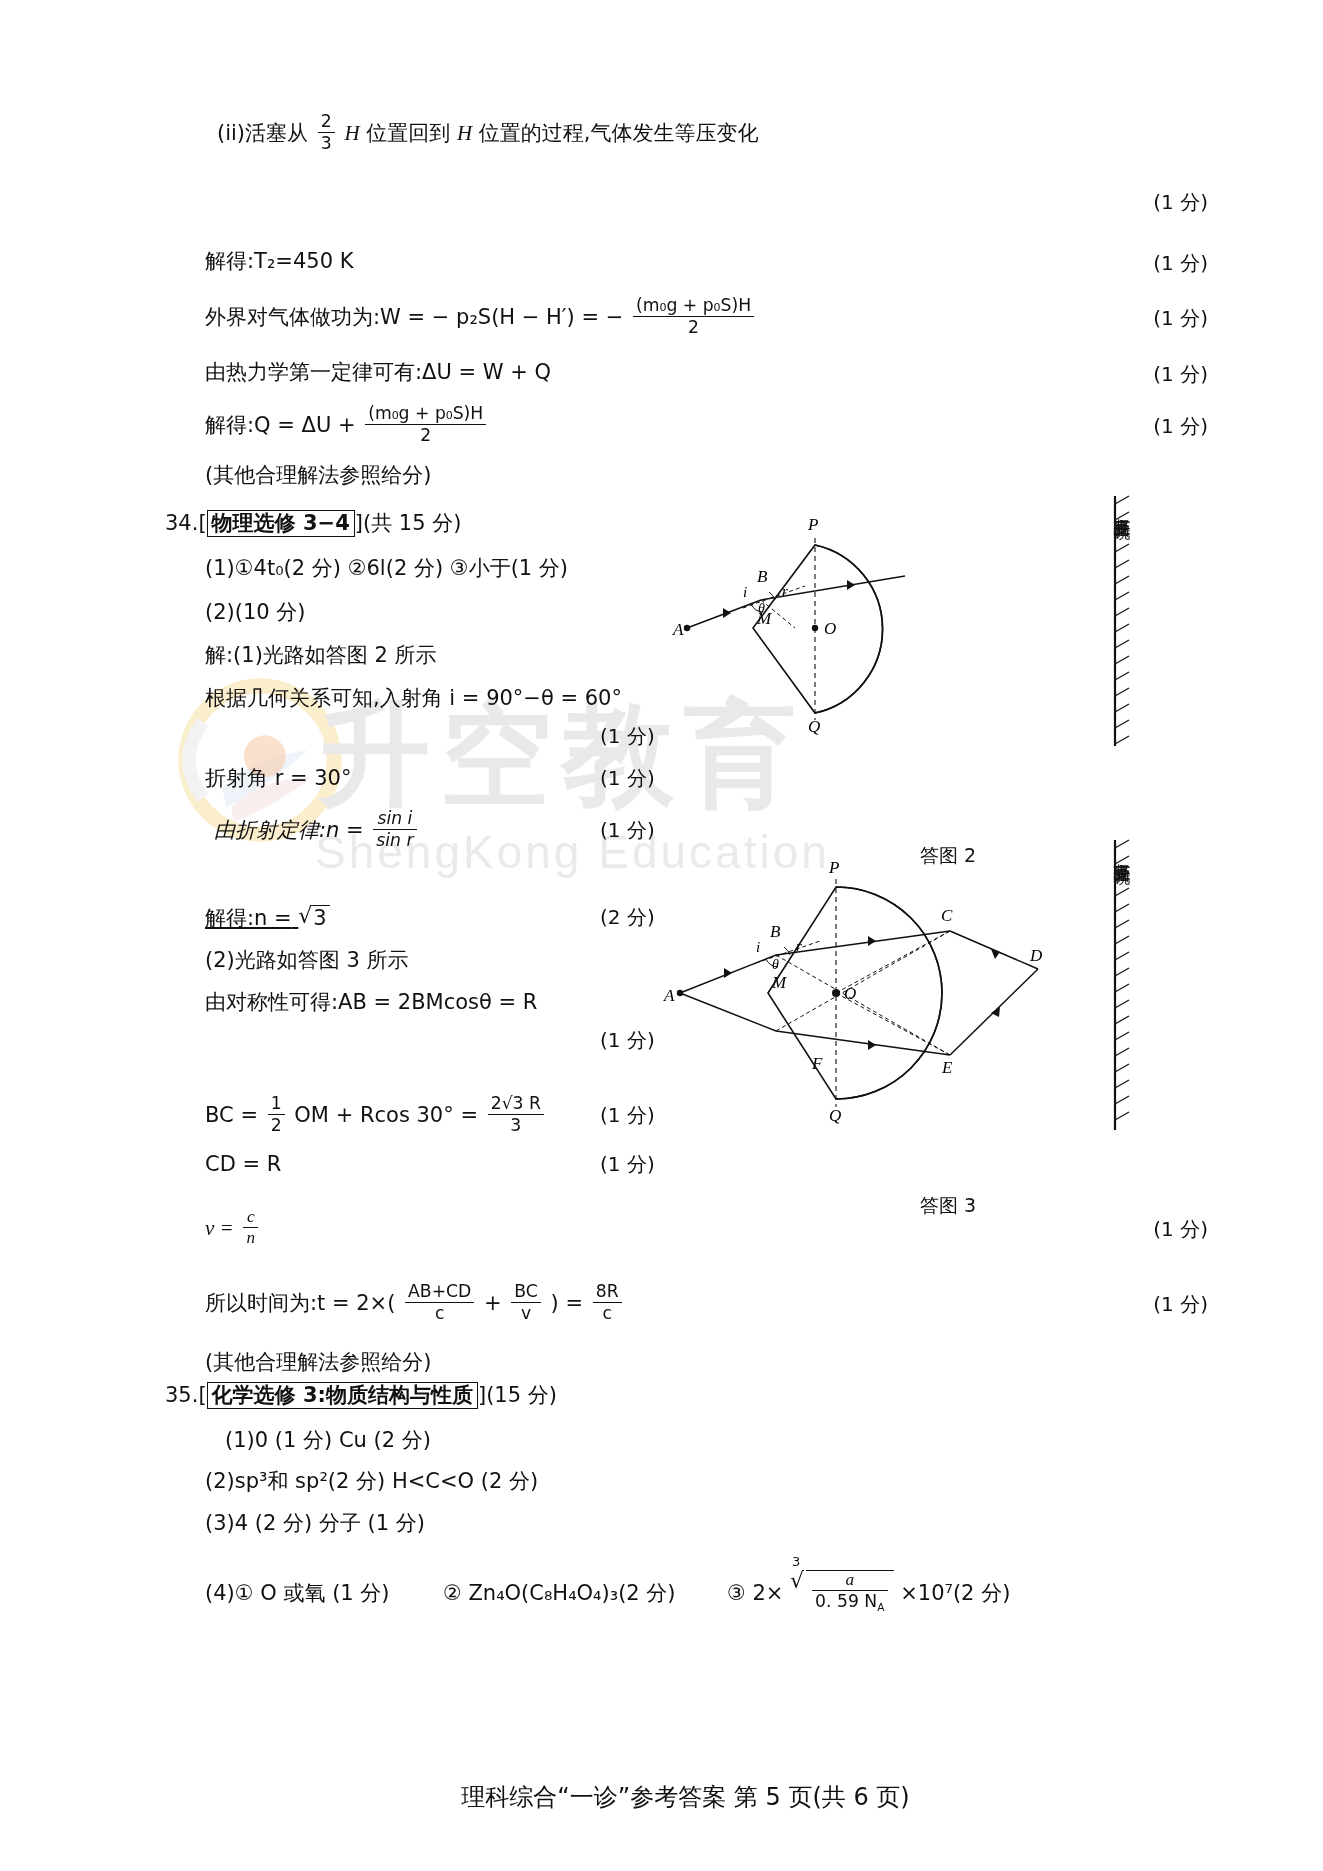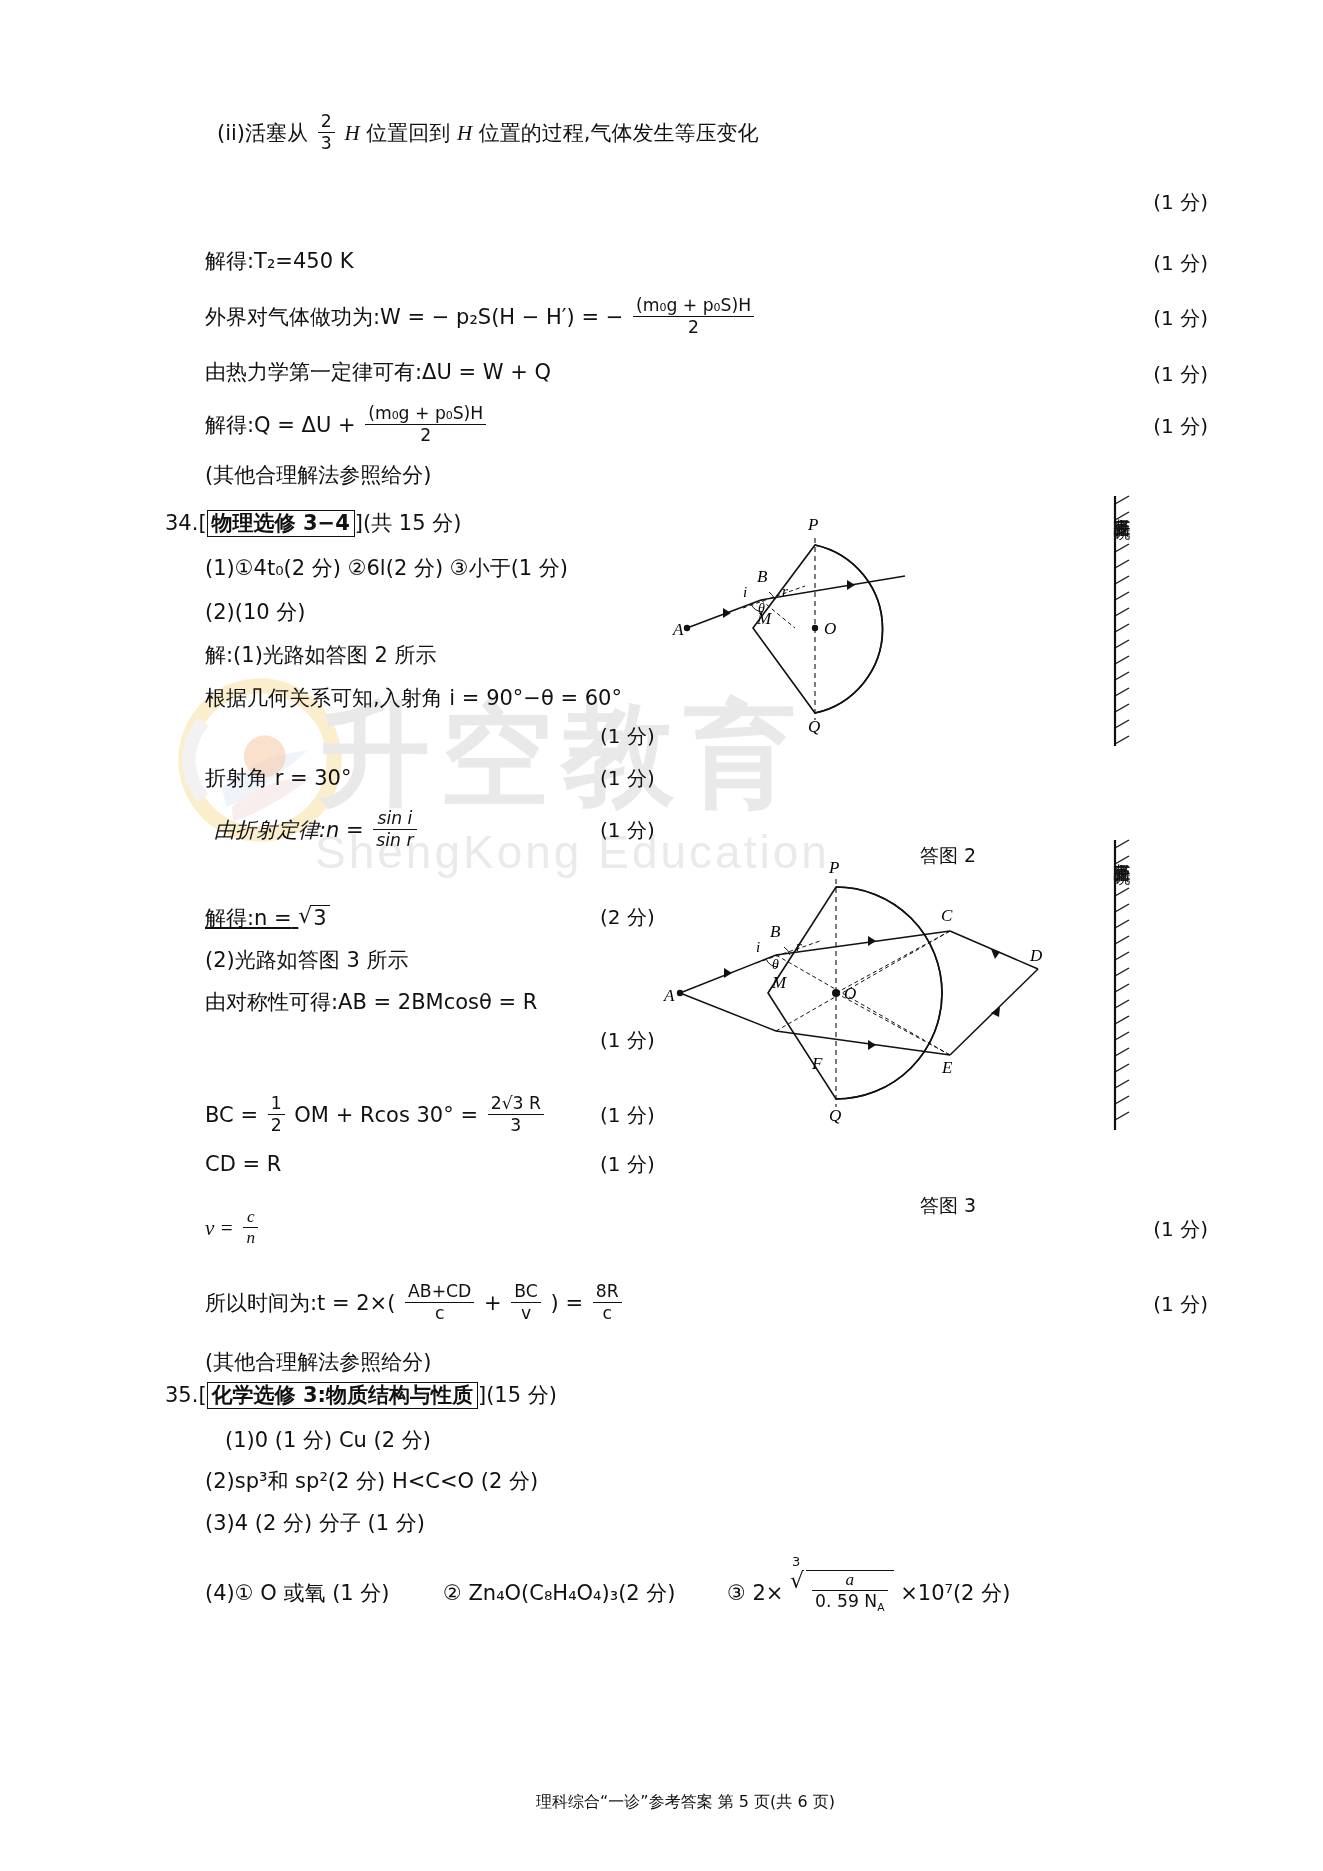--- a/index.html
+++ b/index.html
@@ -43,21 +43,21 @@
   .frac .den{display:block;padding:0 3px;border-top:1.2px solid #111;font-size:.82em;line-height:1.2;}
 
   .sqrt{display:inline-block;position:relative;padding-left:12px;}
   .sqrt::before{content:"√";position:absolute;left:0;top:-2px;font-size:1.05em;}
   .sqrt .rad{border-top:1.2px solid #111;padding:0 3px;display:inline-block;}
 
   .boxed{border:1.4px solid #111;padding:0 4px;display:inline-block;font-family:"DejaVu Sans",sans-serif;font-weight:bold;}
 
   .footer{
     position:absolute;left:0;right:0;bottom:58px;text-align:center;
-    font-family:"DejaVu Sans",sans-serif;font-size:16px;padding-left:48px;
+    font-family:"DejaVu Sans",sans-serif;font-size:24px;padding-left:48px;
   }
   .mirror-label{
     position:absolute;font-family:"DejaVu Sans",sans-serif;font-size:17px;
     writing-mode:vertical-rl;text-orientation:upright;line-height:1.15;letter-spacing:1px;
   }
   .figcap{position:absolute;font-family:"DejaVu Sans",sans-serif;font-size:19px;margin-top:33px;}
   svg{overflow:visible;}
   sub{font-size:.62em;}
 </style>
 </head>

